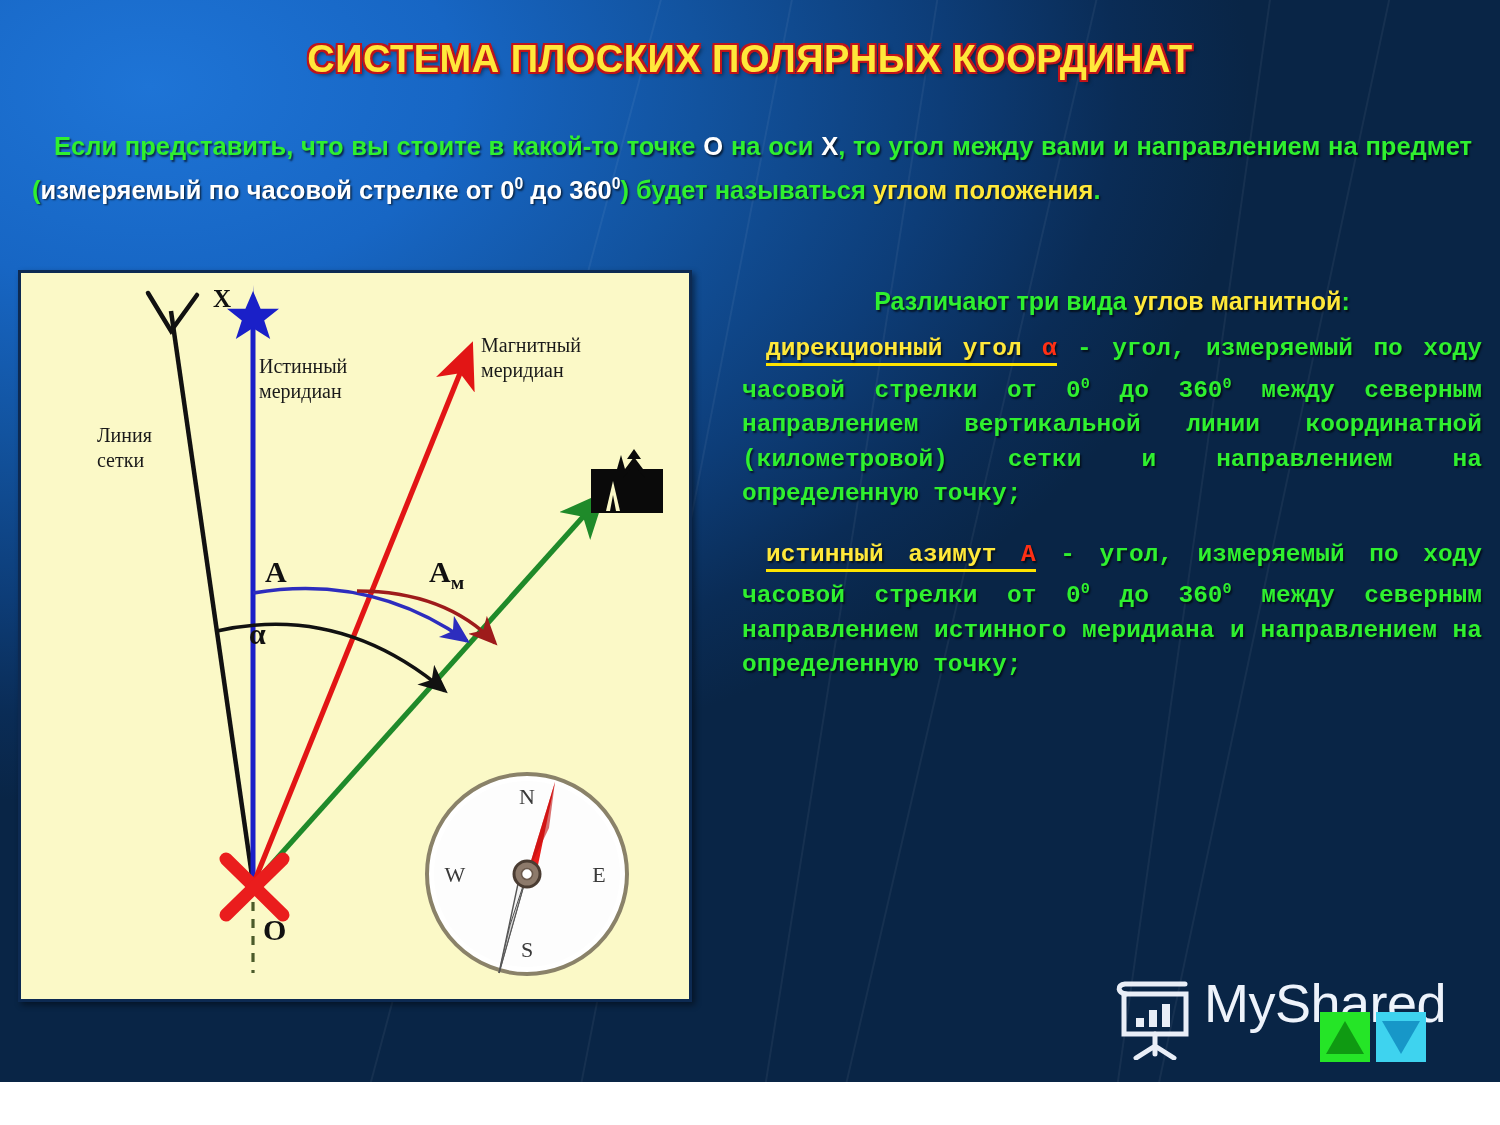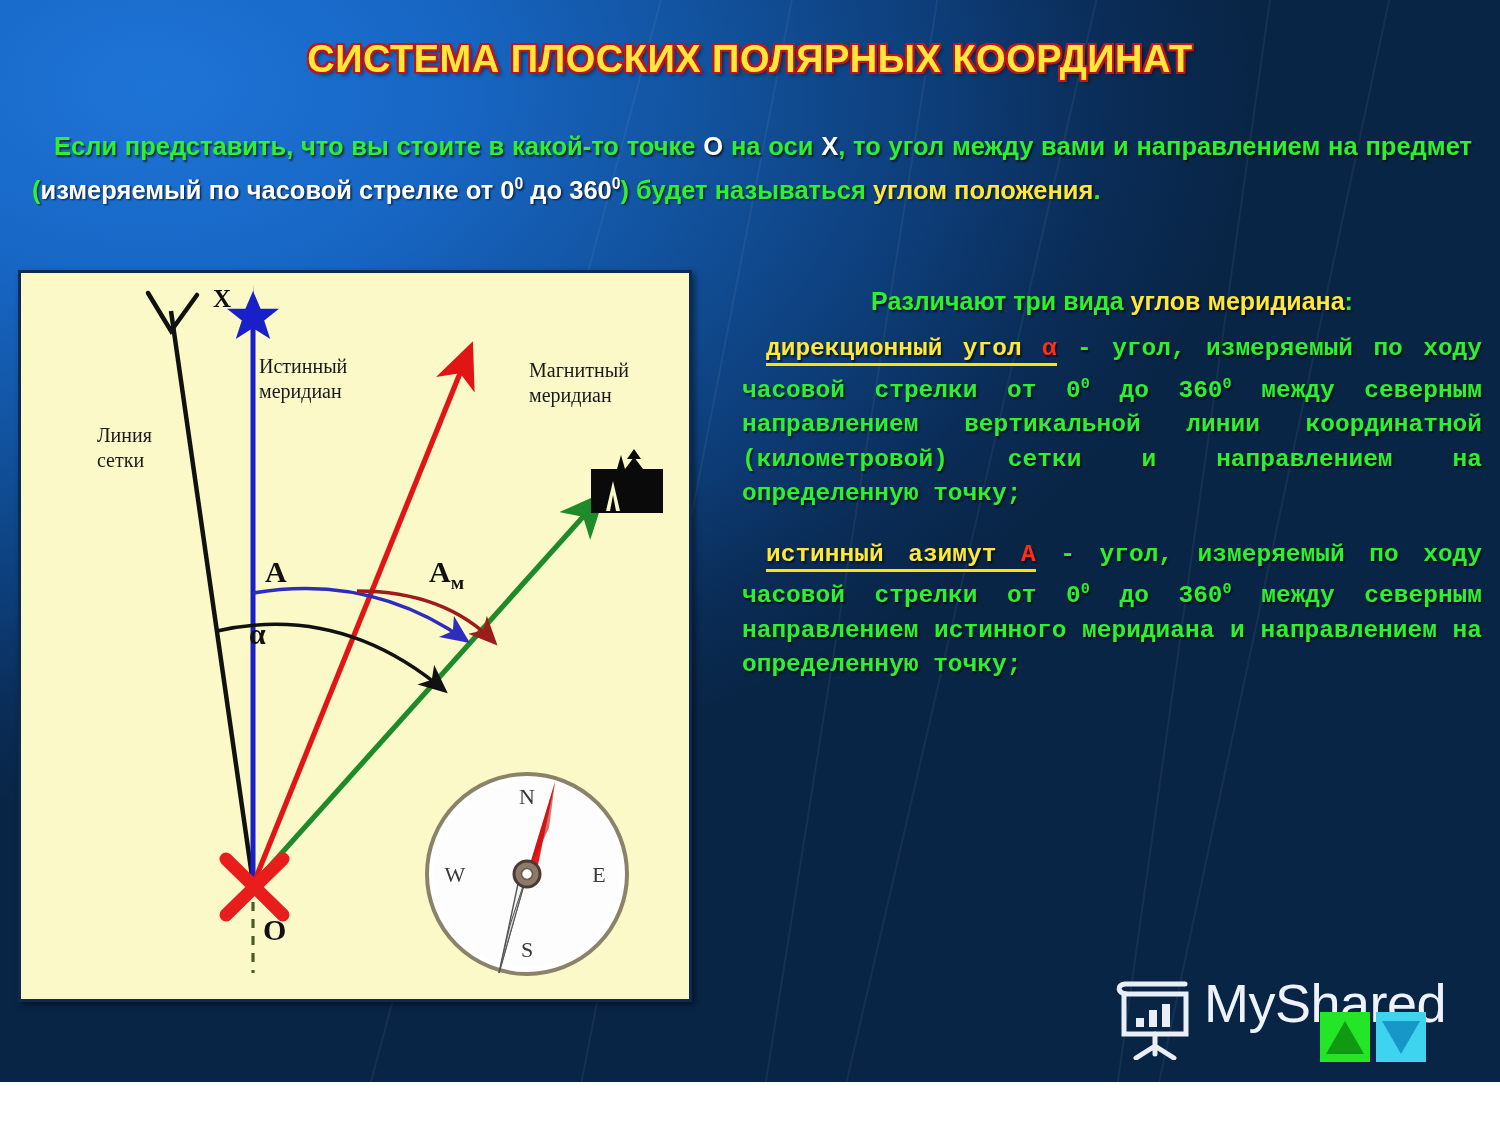--- a/index.html
+++ b/index.html
@@ -192,36 +192,36 @@
       <text x="506" y="531" text-anchor="middle" font-family="Liberation Serif, serif" font-size="22" fill="#3a3a3a">N</text>
       <text x="578" y="609" text-anchor="middle" font-family="Liberation Serif, serif" font-size="22" fill="#3a3a3a">E</text>
       <text x="506" y="684" text-anchor="middle" font-family="Liberation Serif, serif" font-size="22" fill="#3a3a3a">S</text>
       <text x="434" y="609" text-anchor="middle" font-family="Liberation Serif, serif" font-size="22" fill="#3a3a3a">W</text>
     </svg>
 
     <div class="dlabel" style="left:76px;top:150px;white-space:pre-line;">Линия
 сетки</div>
     <div class="dlabel" style="left:238px;top:81px;white-space:pre-line;">Истинный
 меридиан</div>
-    <div class="dlabel" style="left:460px;top:85px;white-space:pre-line;margin-left:48px;">Магнитный
+    <div class="dlabel" style="left:460px;top:60px;white-space:pre-line;">Магнитный
 меридиан</div>
 
     <div class="dmath" style="left:192px;top:12px;font-size:25px;">Х</div>
     <div class="dmath" style="left:242px;top:640px;">О</div>
     <div class="dmath" style="left:244px;top:282px;">А</div>
     <div class="dmath" style="left:228px;top:344px;">α</div>
     <div class="dmath" style="left:408px;top:282px;">
       <span>А</span><span class="sub">м</span>
     </div>
   </div>
 
   <div id="rightcol">
 
     <div class="hdr">
-      <span>Различают три вида </span><b>углов меридиана</b><span>:</span>
+      <span>Различают три вида </span><b>углов магнитной</b><span>:</span>
     </div>
 
     <p>
       <span class="ind"></span><span class="term"><span>дирекционный угол </span><span class="sym">α</span></span><span> - угол, измеряемый по ходу часовой стрелки от 0</span><sup>0</sup><span> до 360</span><sup>0</sup><span> между северным направлением вертикальной линии координатной (километровой) сетки и направлением на определенную точку;</span>
     </p>
 
     <p>
       <span class="ind"></span><span class="term"><span>истинный азимут </span><span class="sym">А</span></span><span> - угол, измеряемый по ходу часовой стрелки от 0</span><sup>0</sup><span> до 360</span><sup>0</sup><span> между северным направлением истинного меридиана и направлением на определенную точку;</span>
     </p>
 

